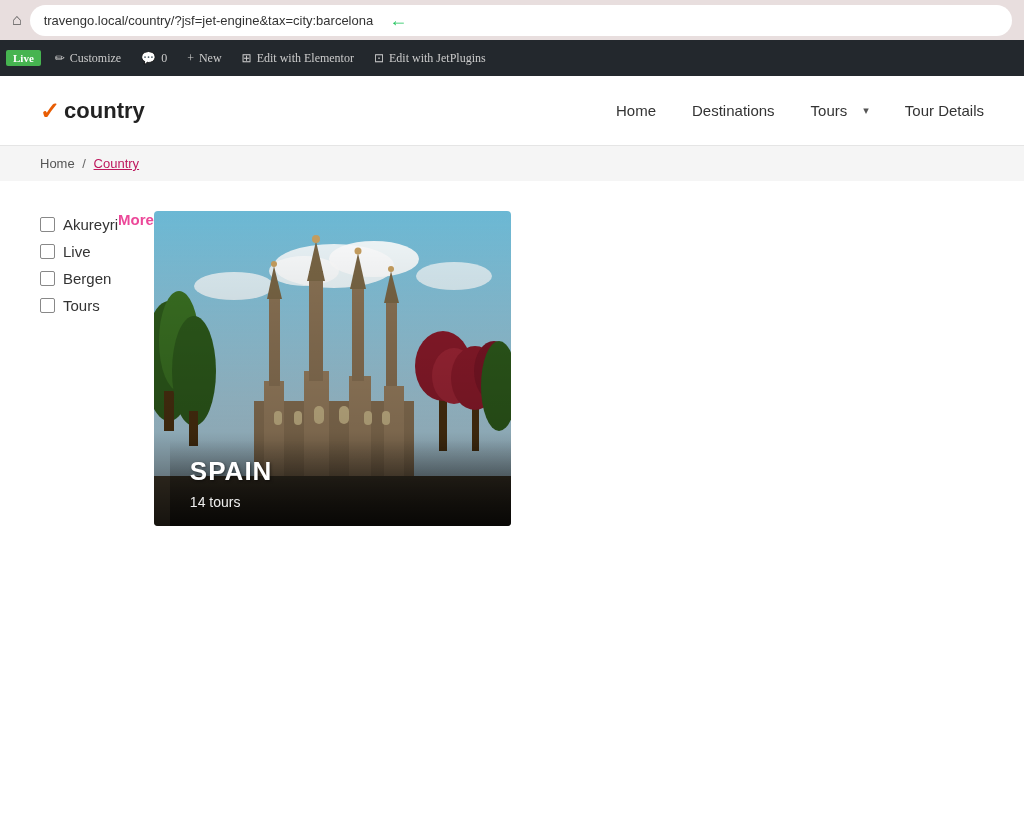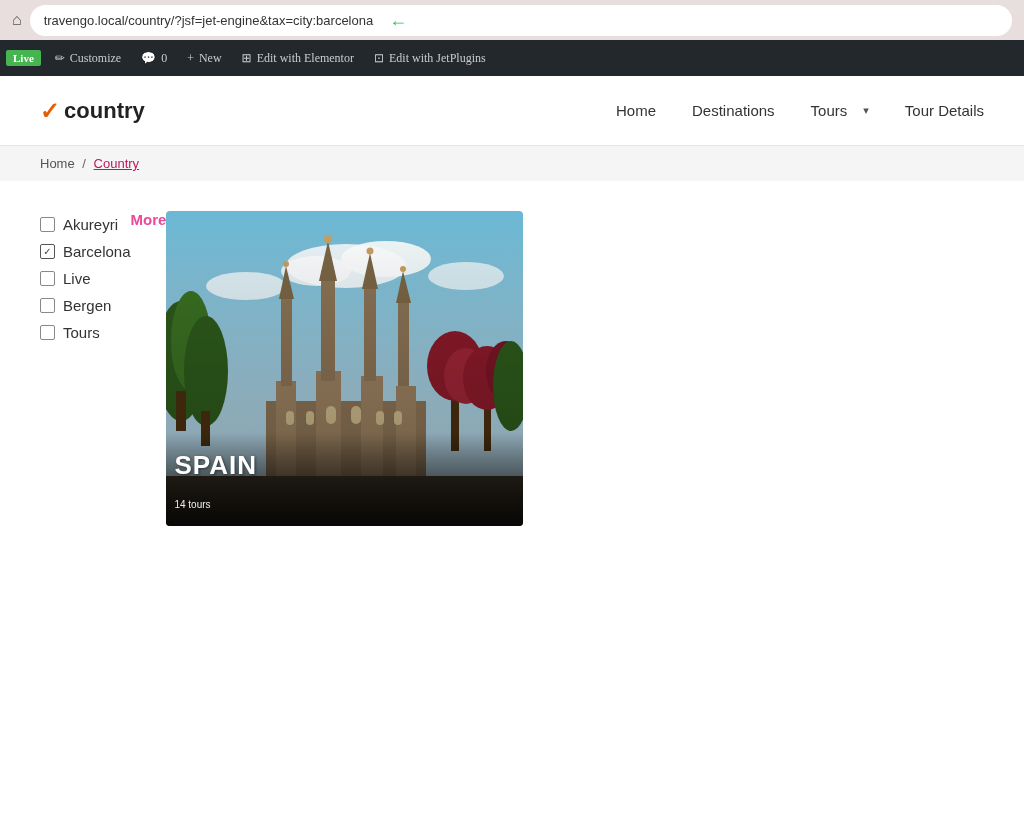--- a/index.html
+++ b/index.html
@@ -195,36 +195,36 @@
     }
 
     
     .card-svg {
       width: 100%;
       height: 100%;
     }
     .card-overlay {
       position: absolute;
       bottom: 0;
-      left: 0;
+      left: 16px;
       right: 0;
-      padding: 16px 8px;
+      padding: 16px 20px;
       background: linear-gradient(to top, rgba(0,0,0,0.6) 0%, transparent 100%);
     }
     .card-title {
       color: #fff;
       font-size: 26px;
       font-weight: 900;
       letter-spacing: 1px;
       text-shadow: 1px 1px 3px rgba(0,0,0,0.5);
     }
     .card-subtitle {
       color: #eee;
-      font-size: 10px;
-      margin-top: 18px;
+      font-size: 14px;
+      margin-top: 7px;
     }
   </style>
 </head>
 <body>
 
 <div class="browser-chrome">
   <span class="browser-home-icon">⌂</span>
   <div class="url-bar">
     <span class="url-text">travengo.local/country/?jsf=jet-engine&amp;tax=city:barcelona</span>
     <span class="arrow-indicator">←</span>
@@ -276,24 +276,20 @@
   <span class="sep">/</span>
   <span class="breadcrumb-current">Country</span>
 </div>
 
 <div class="main-content">
 
   <ul class="filter-list">
     <li class="filter-item">
       <div class="filter-checkbox"></div>
       <span>Akureyri</span>
-    </li>
-    <li class="filter-item">
-      <div class="filter-checkbox checked"></div>
-      <span>Barcelona</span>
     </li>
     <li class="filter-item">
       <div class="filter-checkbox"></div>
       <span>Live</span>
     </li>
     <li class="filter-item">
       <div class="filter-checkbox"></div>
       <span>Bergen</span>
     </li>
     <li class="filter-item">

